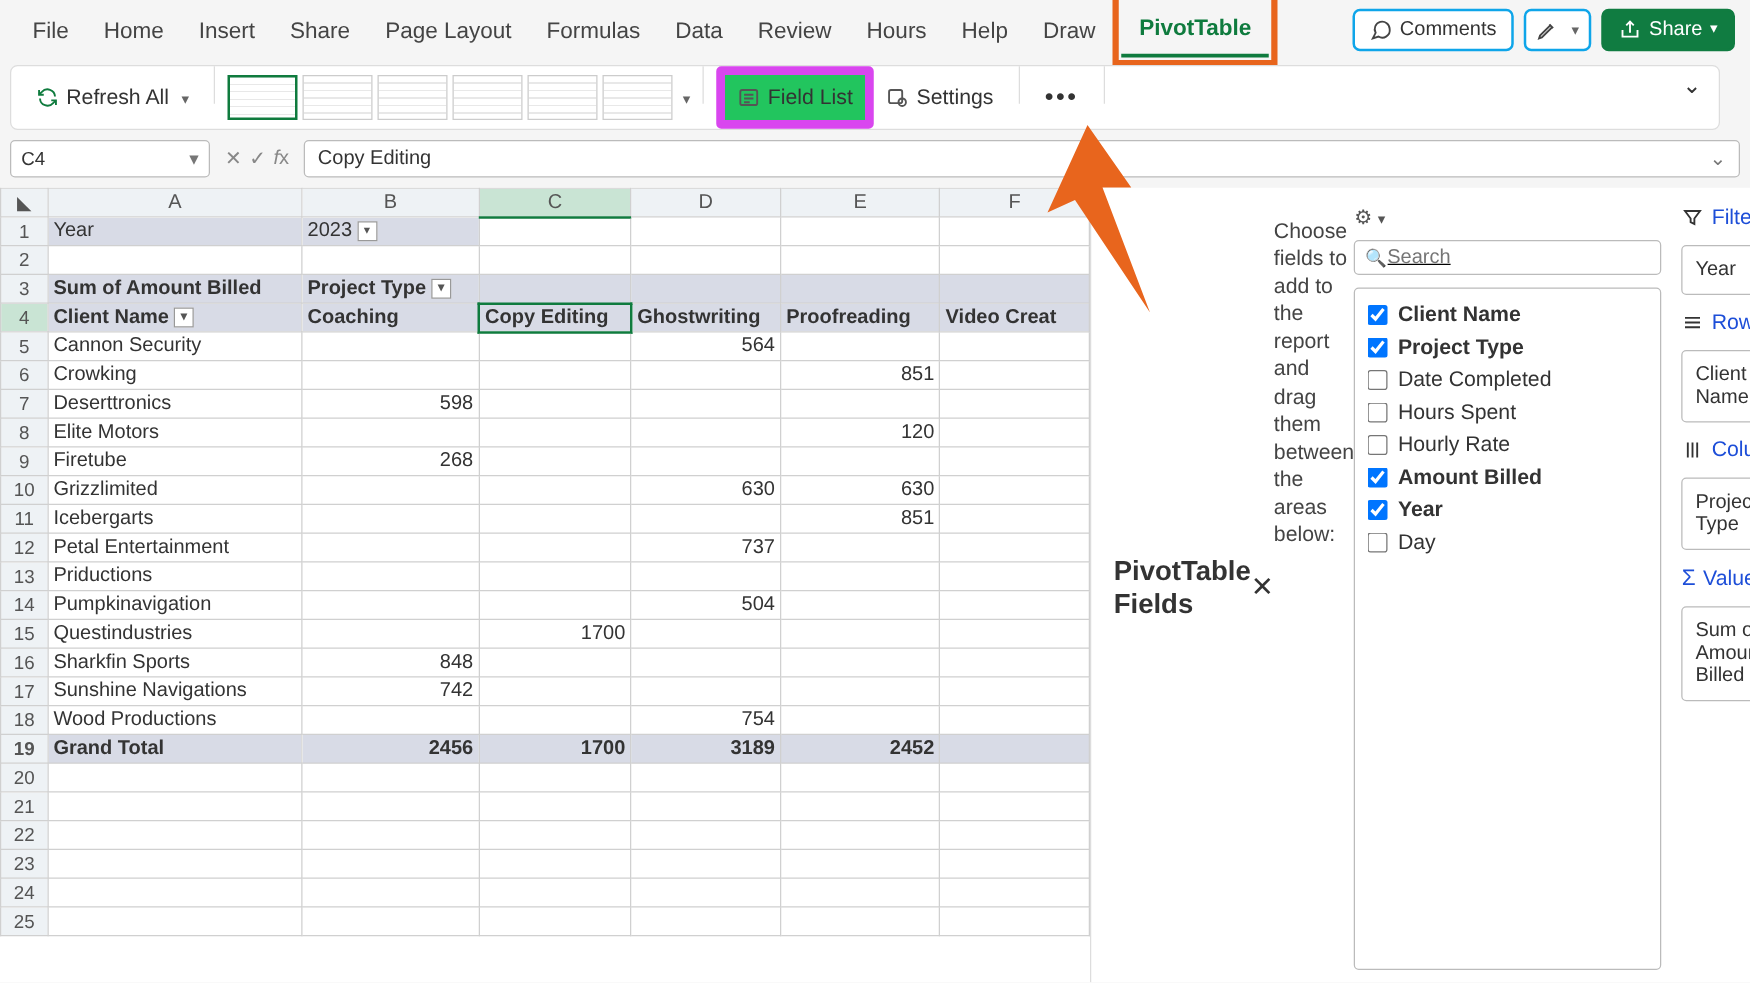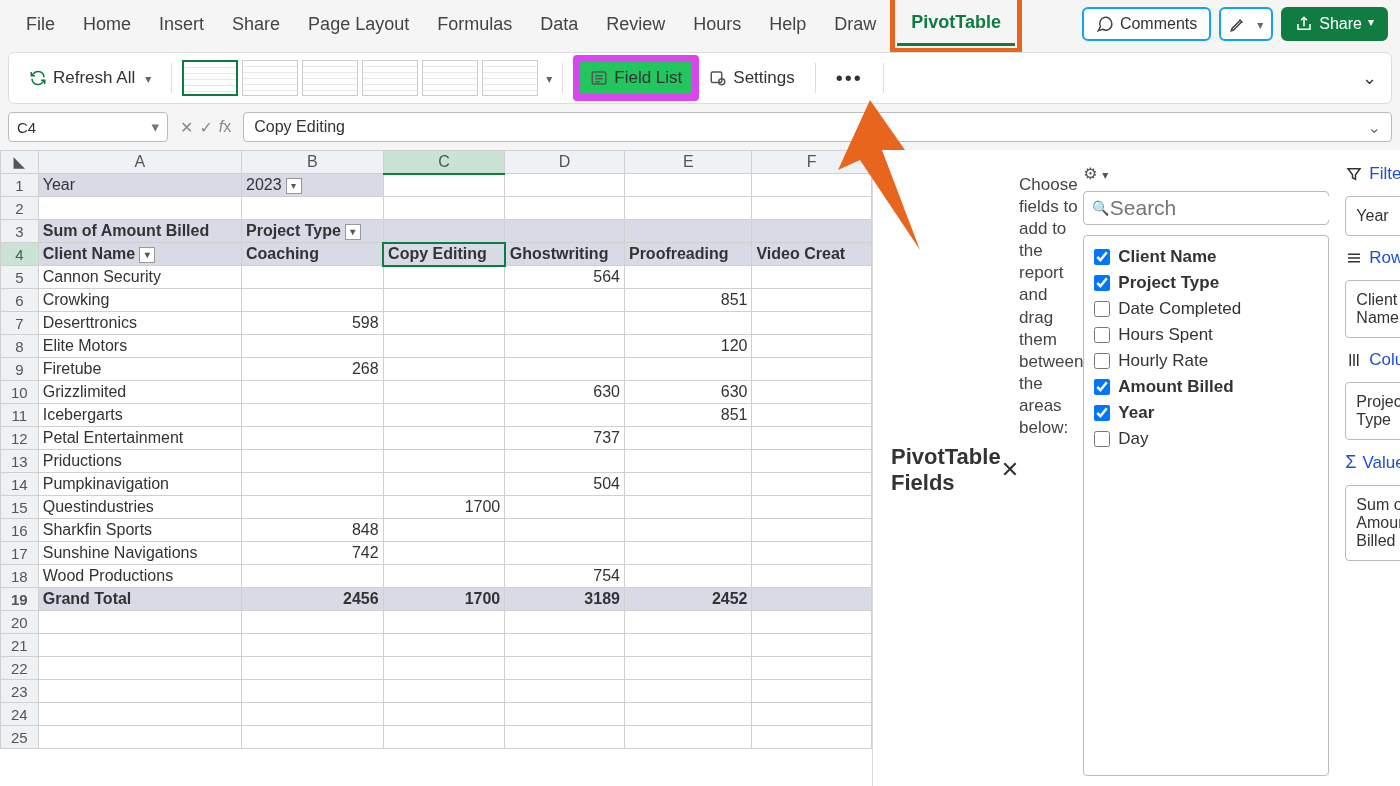--- a/index.html
+++ b/index.html
@@ -10,21 +10,21 @@
 .tabs-row { display: flex; align-items: center; padding: 0 12px; height: 48px; background: #f5f5f5; }
 .tab { padding: 10px 14px; color: #444; font-size: 18px; cursor: pointer; }
 .tab.active { color: #0f7b3e; font-weight: 600; border-bottom: 3px solid #0f7b3e; }
 .highlight-box { border: 5px solid #e8651d; padding: 2px 2px; }
 .spacer { flex: 1; }
 .rbtn { display: inline-flex; align-items: flex-start; gap: 6px; border: 2px solid #0ea5e9; border-radius: 6px; padding: 6px 12px; background: #fff; font-size: 16px; cursor: pointer; margin-left: 8px; }
 .rbtn.green { background: #107c41; color: #fff; border-color: #107c41; }
 .rbtn.icononly { padding: 6px 8px; }
 
 
-.toolbar { display: flex; align-items: center; height: 52px; padding: 0 10px; background: #fff; border: 1px solid #ddd; border-radius: 6px; margin: 4px 8px 0 8px; position: relative; }
+.toolbar { display: flex; height: 52px; padding: 0 10px; background: #fff; border: 1px solid #ddd; border-radius: 6px; margin: 4px 24px 0 8px; position: relative; }
 .tbtn { display: inline-flex; align-items: center; gap: 6px; padding: 6px 10px; font-size: 17px; color: #333; cursor: pointer; border-radius: 4px; }
 .tbtn.boxed { border: 7px solid #d946ef; background: #22c55e; }
 .vsep { width: 1px; height: 30px; background: #ddd; margin: 0 10px; }
 .style-gallery { display: flex; gap: 4px; align-items: center; }
 .style-swatch { width: 56px; height: 36px; border: 1px solid #ccc; background: repeating-linear-gradient(#fff, #fff 5px, #e8e8e8 5px, #e8e8e8 6px); }
 .style-swatch.sel { border: 2px solid #0f7b3e; }
 .chev-down::after { content: "▾"; margin-left: 4px; font-size: 12px; color: #666; }
 .collapse-chev { margin-left: auto; font-size: 18px; padding: 4px; cursor: pointer; }
 
 
@@ -64,21 +64,21 @@
 
 .fields-pane { width: 528px; background: #fff; border-left: 1px solid #ddd; padding: 14px 18px 10px 18px; display: flex; flex-direction: row; }
 .fp-head { display: flex; align-items: center; justify-content: space-between; }
 .fp-head h2 { font-size: 22px; font-weight: 600; }
 .fp-close { font-size: 22px; cursor: pointer; }
 .fp-desc { font-size: 17px; color: #444; margin: 10px 0 14px 0; line-height: 1.3; }
 .fp-body { flex:1; display:flex; gap: 16px; }
 .fp-left { width: 246px; display:flex; flex-direction:column; }
 .fp-gear { font-size: 16px; color:#555; margin-bottom: 8px; }
 .fp-search { display:flex; align-items:center; border:1px solid #bbb; border-radius:4px; padding: 4px 8px; margin-bottom: 10px; }
-.fp-search input { border:none; outline:none; flex:1; font-size:21px; }
+.fp-search input { border:none; outline:none; flex:1; font-size:16px;text-decoration:underline; }
 .fp-fieldlist { border:1px solid #bbb; border-radius:4px; flex:1; padding: 8px 10px; }
 .fp-field { display:flex; align-items:center; gap:8px; padding: 3px 0; font-size:17px; }
 .fp-field input { width:16px; height:16px; }
 .fp-field.checked { font-weight:600; }
 .fp-right { flex:1; display:flex; flex-direction:column; gap: 12px; }
 .fp-section-label { display:flex; align-items:center; gap:6px; font-size:17px; color:#1d4ed8;text-align:right; }
 .fp-drop { border:1px solid #bbb; border-radius:4px; min-height: 40px; padding: 8px 10px; font-size:16px; }
 .fp-drop .chip { padding: 2px 0; }
 
 svg.icon { width: 18px; height: 18px; }

